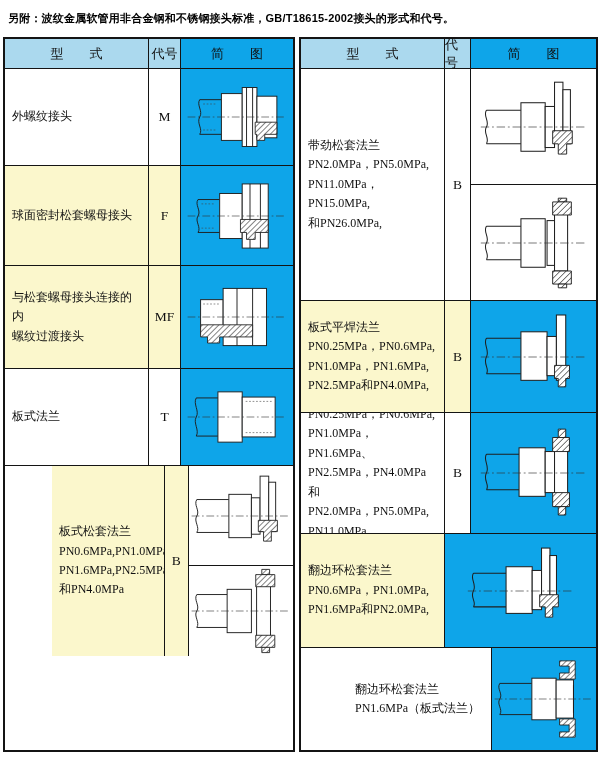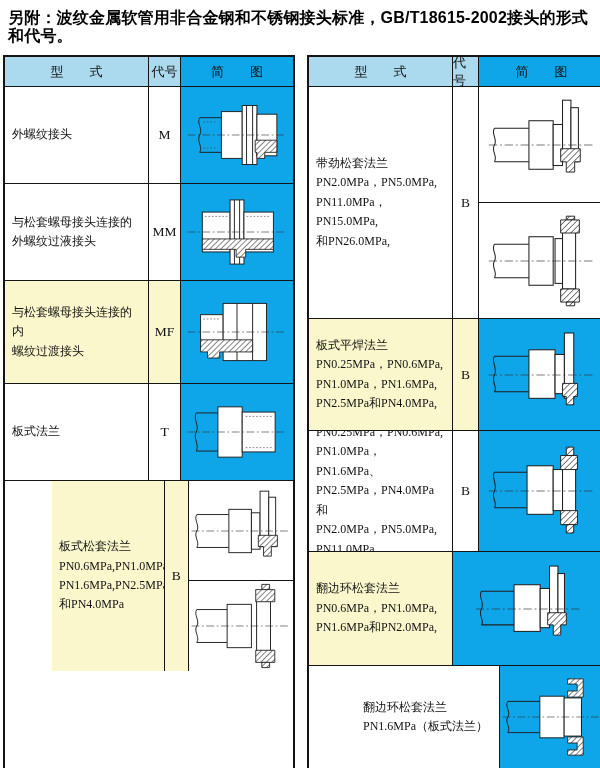--- a/index.html
+++ b/index.html
@@ -2,24 +2,24 @@
 <html><head>
 <meta charset="utf-8">
 <style>
   html,body{margin:0;padding:0;}
   body{
     width:600px;height:768px;background:#ffffff;
     font-family:"Liberation Sans",sans-serif;color:#111;
     overflow:hidden;
   }
   .title{
-    padding:9px 8px 0 8px;font-size:16px;font-weight:bold;color:#000;
+    padding:9px 8px 0 8px;font-size:11px;font-weight:bold;color:#000;
     letter-spacing:.2px;line-height:18px;
   }
-  .tables{display:flex;gap:12px;margin:10px 3px 0 3px;}
+  .tables{display:flex;gap:4px;margin:10px 3px 0 3px;}
   .tbl{border:2px solid #141414;background:#fff;box-sizing:border-box;}
   .tbl-left{width:292px;}
   .tbl-right{width:299px;}
   .row{display:flex;box-sizing:border-box;border-bottom:1px solid #141414;}
   .row:last-child{border-bottom:none;margin-left:47px;}
   .c{box-sizing:border-box;}
   .hdr{height:30px;background:#abd9ee;}
   .hdr .c{display:flex;align-items:center;justify-content:center;
     font-size:13px;color:#111;font-family:"Liberation Serif",serif;}
   .type{border-right:1px solid #141414;display:flex;align-items:center;
@@ -80,41 +80,38 @@
           <rect class="f" x="66" y="14" width="17" height="68"></rect>
           <line x1="71" y1="14" x2="71" y2="82"></line>
             <line x1="78" y1="14" x2="78" y2="82"></line>
           <rect class="f" x="83" y="24" width="23" height="48"></rect>
           <path class="h" d="M81,54 h25 v14 h-14 v7 h-9 v-7 h-2 z"></path>
           <line class="cl" x1="3" y1="48" x2="117" y2="48"></line>
         </svg>
       </div>
     </div>
 
-
-    <div class="row" style="height:97px">
-      <div class="c type">与松套螺母接头连接的
-外螺纹过液接头</div>
-      <div class="c code">MM</div>
-      <div class="c diag">
-        <svg class="d" width="104" height="84" viewBox="0 0 120 96">
-          <rect class="f" x="20" y="25" width="32" height="46"></rect>
-          <line class="dt" x1="23" y1="30" x2="49" y2="30"></line>
-            <line class="dt" x1="23" y1="66" x2="49" y2="66"></line>
-          <rect class="f" x="52" y="11" width="16" height="74"></rect>
-          <line x1="57" y1="11" x2="57" y2="85"></line>
-            <line x1="63" y1="11" x2="63" y2="85"></line>
-          <rect class="f" x="68" y="25" width="34" height="46"></rect>
-          <line class="dt" x1="71" y1="30" x2="99" y2="30"></line>
-            <line class="dt" x1="71" y1="66" x2="99" y2="66"></line>
-          <path class="h" d="M20,56 h82 v12 h-32 v9 h-11 v-9 h-39 z"></path>
-          <line class="cl" x1="3" y1="48" x2="117" y2="48"></line>
-        </svg>
-      </div>
-    </div>
+    <div class="row" style="height:100px">
+      <div class="c type hl">球面密封松套螺母接头</div>
+      <div class="c code hl">F</div>
+      <div class="c diag">
+        <svg class="d" width="104" height="86" viewBox="0 0 120 96">
+          <path d="M15,29 C11,35 19,42 15,48 C11,54 19,61 15,67 M15,29 H40 M15,67 H40"></path>
+          <line class="dt" x1="19" y1="34" x2="34" y2="34"></line>
+            <line class="dt" x1="19" y1="62" x2="34" y2="62"></line>
+          <rect class="f" x="40" y="22" width="26" height="52"></rect>
+          <rect class="f" x="66" y="11" width="30" height="74"></rect>
+          <line x1="75" y1="11" x2="75" y2="85"></line>
+            <line x1="87" y1="11" x2="87" y2="85"></line>
+          <path class="h" d="M64,52 h32 v15 h-15 v8 h-10 v-8 h-7 z"></path>
+          <line class="cl" x1="3" y1="48" x2="117" y2="48"></line>
+        </svg>
+      </div>
+    </div>
+
 
     <div class="row" style="height:103px">
       <div class="c type hl">与松套螺母接头连接的内
 螺纹过渡接头</div>
       <div class="c code hl">MF</div>
       <div class="c diag">
         <svg class="d" width="104" height="88" viewBox="0 0 120 96">
           <rect class="f" x="18" y="28" width="26" height="40"></rect>
           <line class="dt" x1="21" y1="33" x2="41" y2="33"></line>
             <line class="dt" x1="21" y1="63" x2="41" y2="63"></line>

